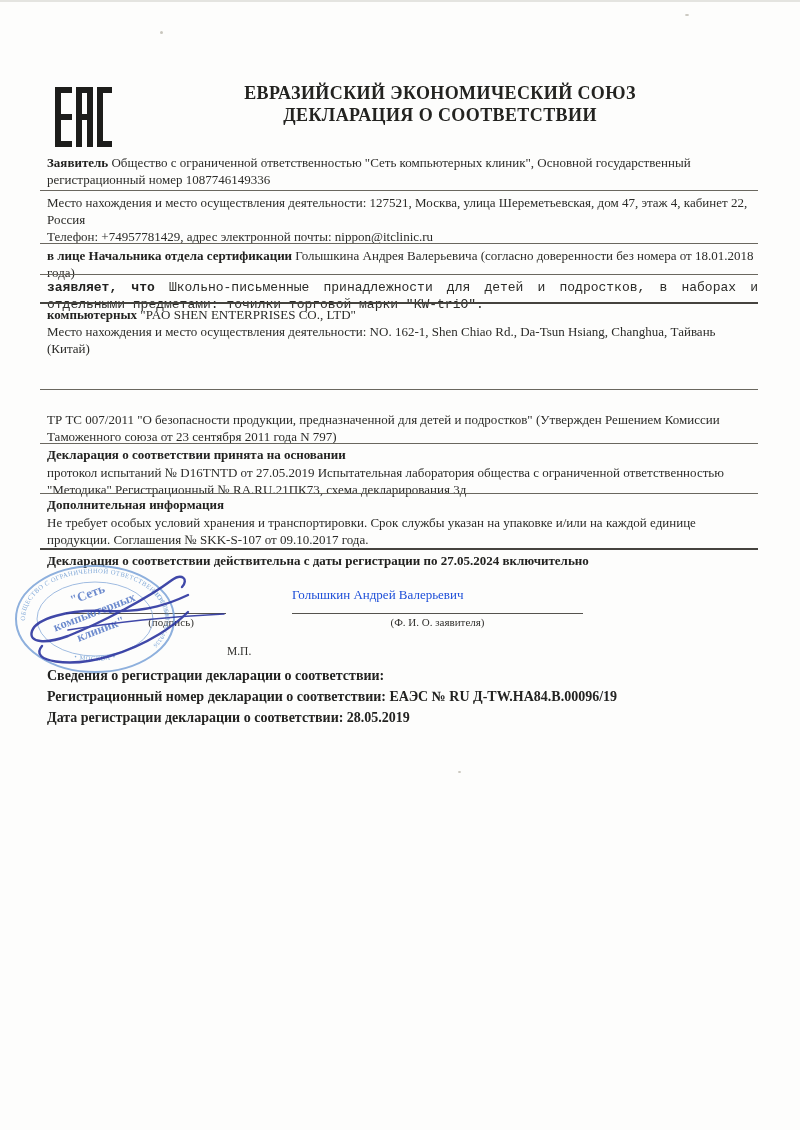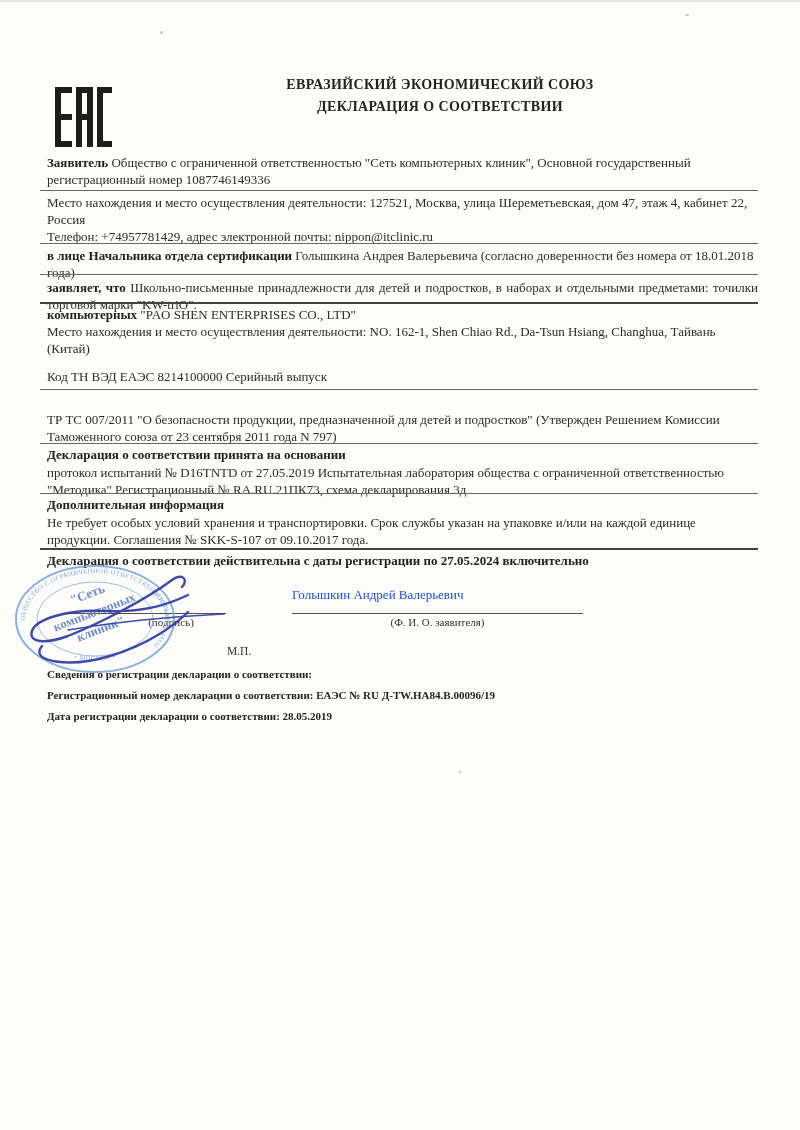--- a/index.html
+++ b/index.html
@@ -16,44 +16,44 @@
     border-top:2px solid #e4e4e0;
   }
   
   .speck{position:absolute;border-radius:50%;background:#c9c6bd;}
 
   
   .eac-logo{position:absolute;left:55px;top:85px;width:57px;height:60px;}
 
   
   .title{
-    position:absolute;left:140px;top:72px;width:600px;
-    text-align:center;font-weight:bold;font-size:14px;line-height:22px;
+    position:absolute;left:140px;top:80px;width:600px;
+    text-align:center;font-weight:bold;font-size:18px;line-height:22px;
     letter-spacing:.4px;color:#232320;
   }
 
   
   .tb{position:absolute;left:47px;width:711px;font-size:13px;line-height:17px;}
   .tb b{color:#222220;text-align:right;}
-  .just{text-align:justify;}
+  .just{text-align:justify;font-family:Liberation Mono, monospace;}
   .bold-line{font-weight:bold;color:#222220;}
 
   
   .rule{position:absolute;left:40px;width:718px;height:1px;background:#6a675f;}
   .rule.thick{height:2px;background:#45433e;}
 
   
   .sig-line{position:absolute;height:1px;background:#55534e;}
   .sig-caption{position:absolute;font-size:11px;text-align:center;color:#33322f;}
   .sig-name{position:absolute;font-size:13px;text-align:left;color:#1d4ed8;}
   .mp{position:absolute;font-size:11.5px;color:#33322f;margin-left:20px;}
   .stamp-svg{position:absolute;left:8px;top:548px;}
 
   
-  .reg{position:absolute;left:47px;width:711px;font-weight:bold;font-size:11px;color:#232321;}
+  .reg{position:absolute;left:47px;width:711px;font-weight:bold;font-size:14px;color:#232321;}
 </style>
 </head>
 <body>
 
 <div class="page">
 
   <svg class="eac-logo" viewBox="0 0 57 60" aria-hidden="true">
     <g fill="#1d1d1b">
 
       <rect x="0" y="0" width="6" height="60"></rect>
@@ -100,21 +100,20 @@
     <span>Школьно-письменные принадлежности для детей и подростков, в наборах и отдельными предметами: точилки торговой марки "KW-triO".</span>
   </div>
   <div class="rule thick" style="top:300px"></div>
 
   <div class="tb" style="top:304px">
     <b>компьютерных</b>
     <span>"PAO SHEN ENTERPRISES CO., LTD"</span><br>
     <span>Место нахождения и место осуществления деятельности: NO. 162-1, Shen Chiao Rd., Da-Tsun Hsiang, Changhua, Тайвань (Китай)</span>
   </div>
 
-  <div class="tb" style="top:366px">Код ТН ВЭД ЕАЭС  8214100000 Серийный выпуск</div>
   <div class="rule" style="top:387px"></div>
 
   <div class="tb" style="top:409px">ТР ТС 007/2011 "О безопасности продукции, предназначенной для детей и подростков" (Утвержден Решением Комиссии Таможенного союза от 23 сентября 2011 года N 797)</div>
   <div class="rule" style="top:441px"></div>
 
   <div class="tb bold-line" style="top:444px">Декларация о соответствии принята на основании</div>
   <div class="tb" style="top:462px">протокол испытаний № D16TNTD от 27.05.2019 Испытательная лаборатория общества с ограниченной ответственностью "Методика" Регистрационный № RA.RU.21ПК73, схема декларирования 3д</div>
   <div class="rule" style="top:491px"></div>
 
   <div class="tb bold-line" style="top:494px">Дополнительная информация</div>

